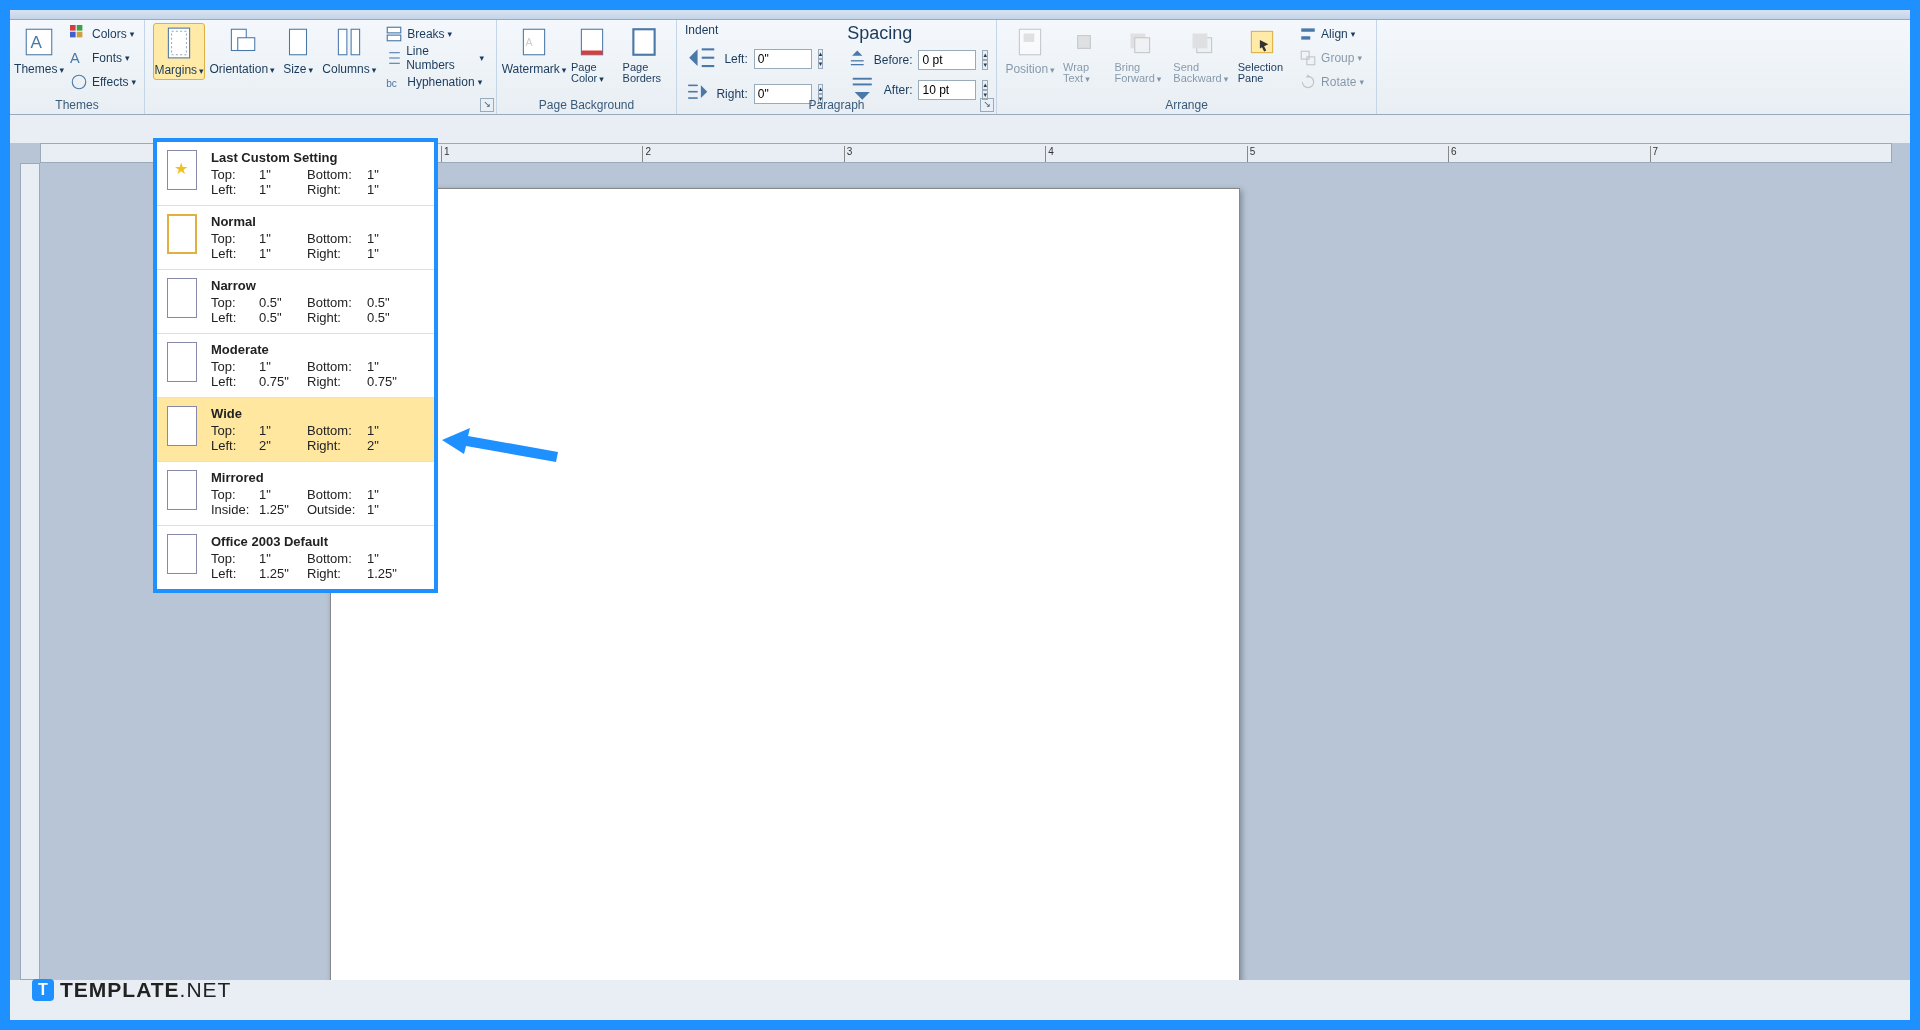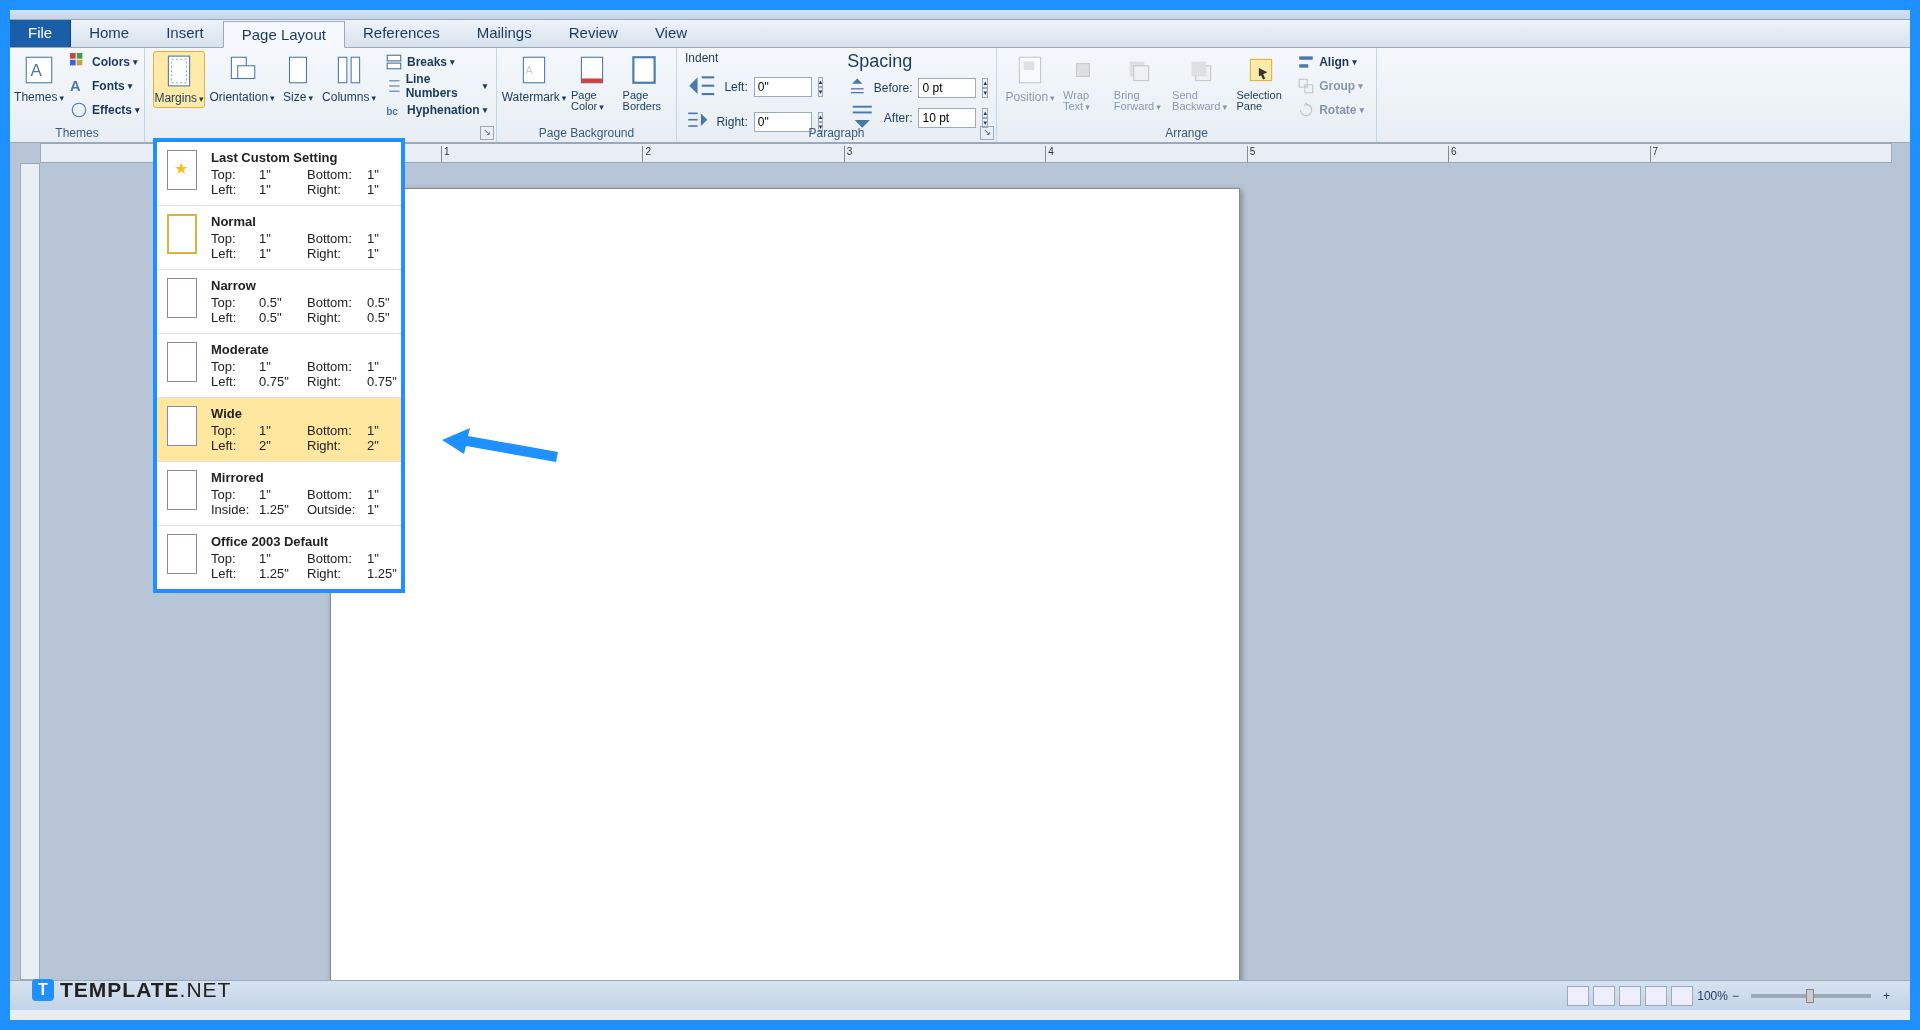--- a/index.html
+++ b/index.html
@@ -17,36 +17,36 @@
 .rgroup .glabel { position: absolute; bottom: 2px; left: 0; right: 0; text-align: center; font-size: 12px; color: #3a5a7a; }
 .rgroup .dlaunch { position: absolute; bottom: 2px; right: 2px; width: 14px; height: 14px; border: 1px solid #9ab; font-size: 9px; line-height: 10px; text-align: center; color: #3a5a7a; }
 .rgroup .body { flex: 1; display: flex; align-items: flex-start; gap: 6px; }
 
 .bigbtn { display: flex; flex-direction: column; align-items: center; width: 58px; padding: 2px; font-size: 12px; color: #1a3a5c; }
 .bigbtn .ic { width: 34px; height: 34px; margin-bottom: 3px; display: flex; align-items: center; justify-content: center; }
 .bigbtn .drp::after { content: "▾"; font-size: 9px; margin-left: 2px; color: #1a3a5c; }
 .bigbtn.sel { background: #ffeaa8; border: 1px solid #e0b040; border-radius: 3px; }
 
 .smallstack { display: flex; flex-direction: column; gap: 2px; font-size: 12px; color: #1a3a5c; }
-.smallbtn { display: flex; align-items: center; height: 22px; padding: 0 4px; font-weight: bold; }
+.smallbtn { display: flex; align-items: center; height: 22px; padding: 0 4px; }
 .smallbtn .sic { width: 18px; height: 18px; margin-right: 4px; }
 .smallbtn .drp { font-size: 9px; margin-left: 3px; }
 
 .indent-row, .spacing-row { display: flex; align-items: center; font-size: 12px; color: #1a3a5c; gap: 6px; margin-bottom: 2px; }
 .num-input { width: 58px; height: 20px; border: 1px solid #9ab; background: #fff; font-size: 12px; padding: 0 3px; }
 .spinner { width: 16px; display: flex; flex-direction: column; }
 .spinner div { height: 10px; border: 1px solid #9ab; background: #eee; font-size: 7px; text-align: center; line-height: 8px; }
 
 .doc-area { position: absolute; top: 133px; left: 0; right: 0; bottom: 40px; background: #b7c5d6; overflow: hidden; }
 .ruler-h { position: absolute; top: 0; left: 30px; right: 18px; height: 20px; background: #e8eef3; border: 1px solid #9ab; }
 .ruler-v { position: absolute; top: 20px; left: 10px; width: 20px; bottom: 0; background: #e8eef3; border: 1px solid #9ab; }
 .page { position: absolute; top: 45px; left: 320px; width: 910px; height: 1100px; background: #fff; box-shadow: 2px 2px 6px rgba(0,0,0,0.3); border: 1px solid #888; }
 
 
-.margins-dd { position: absolute; top: 128px; left: 143px; width: 252px; background: #fff; border: 4px solid #1e90ff; z-index: 50; font-size: 13px; color: #222; }
+.margins-dd { position: absolute; top: 128px; left: 143px; width: 285px; background: #fff; border: 4px solid #1e90ff; z-index: 50; font-size: 13px; color: #222; }
 .margins-dd .mitem { display: flex; padding: 8px 10px; gap: 14px; border-top: 1px solid #e0e0e0; }
 .margins-dd .mitem:first-child { border-top: none; }
 .margins-dd .mitem.sel { background: #ffe7a0; }
 .margins-dd .mitem .thumb { width: 30px; height: 40px; border: 1px solid #88a; background: #fff; flex-shrink: 0; position: relative; }
 .margins-dd .mitem .thumb.star::before { content: "★"; color: #f0c020; position: absolute; top: 8px; left: 6px; font-size: 16px; }
 .margins-dd .mitem .thumb.sel-thumb { border: 2px solid #e0b040; }
 .margins-dd .minfo { flex: 1; }
 .margins-dd .minfo .mtitle { font-weight: bold; margin-bottom: 2px; }
 .margins-dd .minfo .mrow { display: flex; }
 .margins-dd .minfo .mrow span:nth-child(1) { width: 48px; }
@@ -73,30 +73,20 @@
 
 
 .ic svg, .sic svg { width: 100%; height: 100%; }
 </style>
 </head>
 <body>
 
 <div class="frame">
   <div class="titlebar"></div>
 
-  <div class="tabs">
-    <div class="file">File</div>
-    <div class="tab">Home</div>
-    <div class="tab">Insert</div>
-    <div class="tab active">Page Layout</div>
-    <div class="tab">References</div>
-    <div class="tab">Mailings</div>
-    <div class="tab">Review</div>
-    <div class="tab">View</div>
-  </div>
 
   <div class="ribbon">
 
     <div class="rgroup" style="width:135px">
       <div class="body">
         <div class="bigbtn" style="width:42px">
           <div class="ic">
               <svg viewBox="0 0 32 32">
                 <rect x="4" y="4" width="24" height="24" fill="#fff" stroke="#4a78a8"></rect>
                 <text x="8" y="22" font-size="16" fill="#4a78a8">A</text>
@@ -522,34 +512,19 @@
         </div>
       </div>
     </div>
 
   <div class="arrow-ann">
     <svg viewBox="0 0 120 40">
         <path d="M0 14 L28 2 L26 10 L116 26 L114 36 L24 20 L22 28 Z" fill="#1e90ff"></path>
       </svg>
   </div>
 
-  <div class="statusbar">
-    <div class="right">
-      <div class="viewbtn"></div>
-      <div class="viewbtn"></div>
-      <div class="viewbtn"></div>
-      <div class="viewbtn"></div>
-      <div class="viewbtn"></div>
-      <span>100%</span>
-      <span>−</span>
-      <div class="zoom-slider">
-          <div class="thumb2"></div>
-        </div>
-      <span>+</span>
-    </div>
-  </div>
 
   <div class="watermark">
     <div class="wicon">T</div>
     <div class="wt"><b>TEMPLATE</b><span>.NET</span></div>
   </div>
 
 </div>
 
 </body></html>

